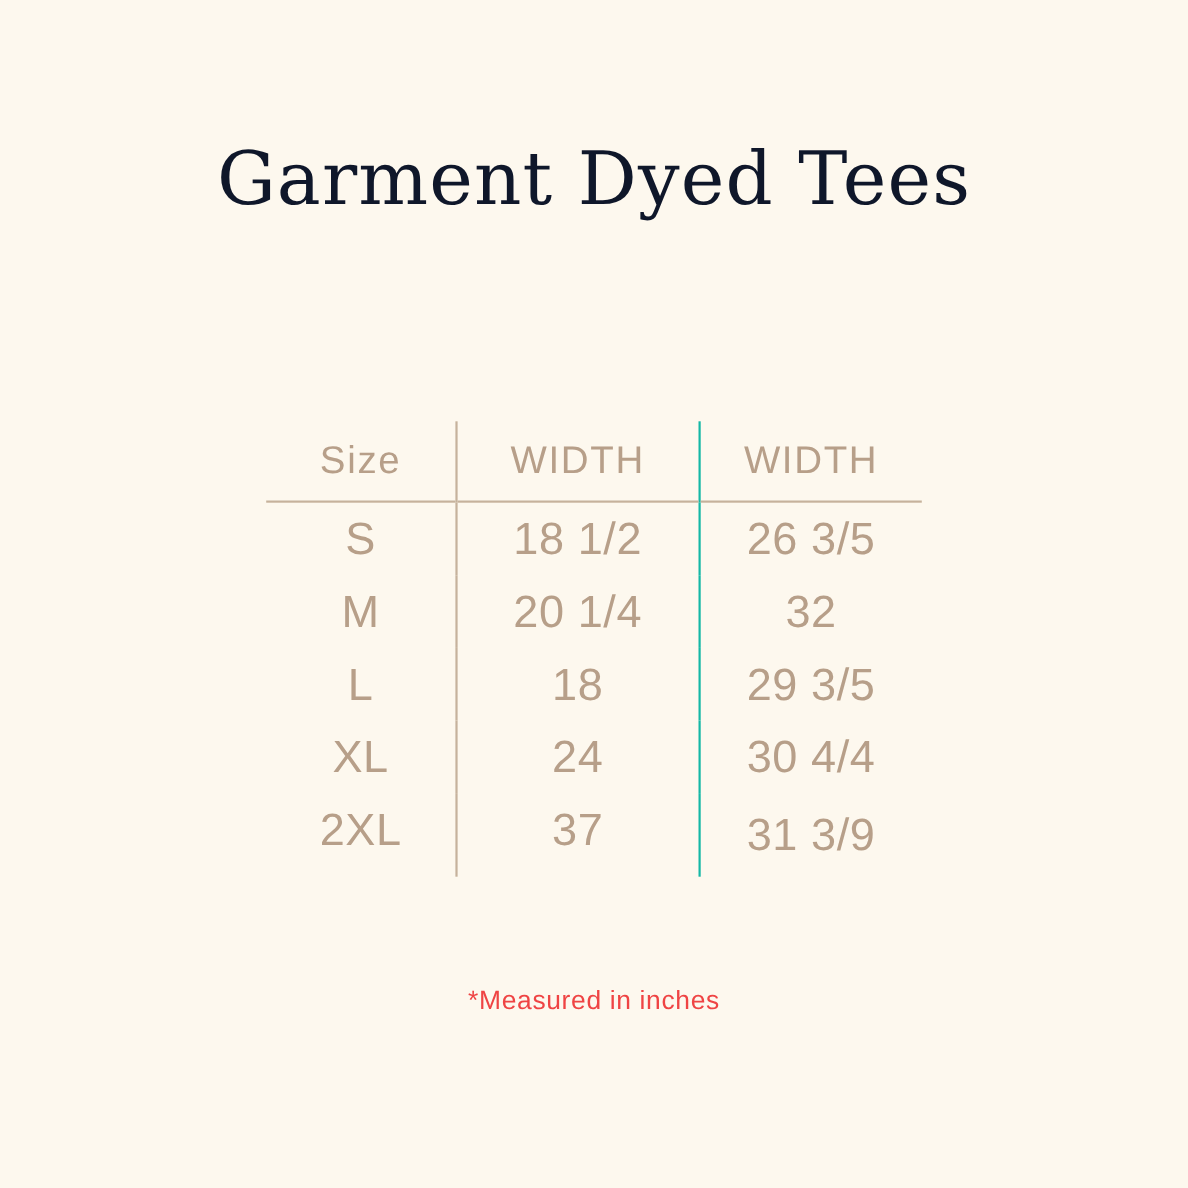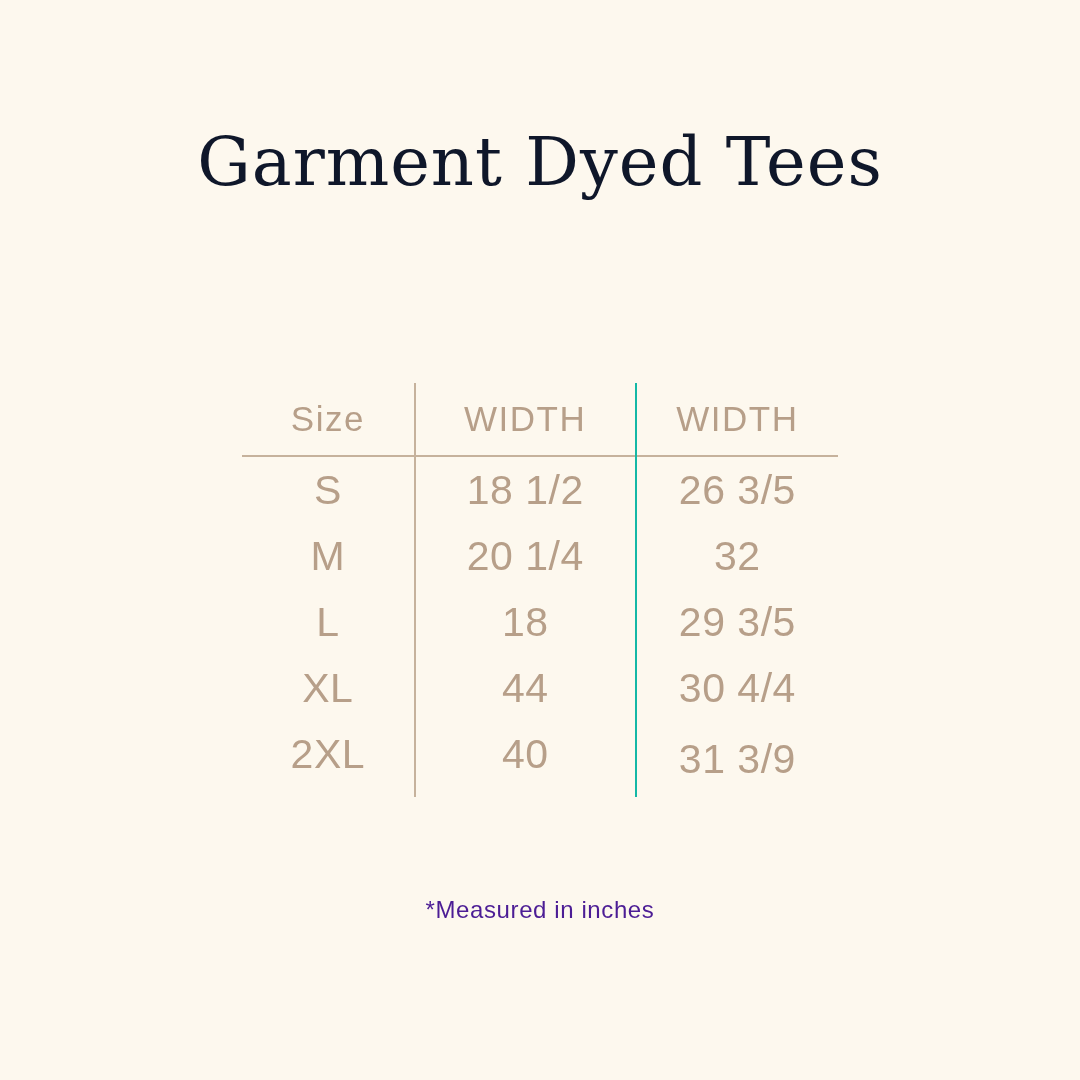--- a/index.html
+++ b/index.html
@@ -94,21 +94,21 @@
     padding-bottom: 10px;
   }
 
   
   .footnote {
     position: absolute;
     top: 896px;
     left: 0;
     width: 1080px;
     text-align: center;
-    color: #4c1d95;
+    color: #ef4444;
     font-size: 24px;
     letter-spacing: 0.6px;
     font-family: "Liberation Sans", sans-serif;
   }
 </style>
 </head>
 <body>
 
 <div class="page">
 
@@ -136,26 +136,26 @@
           <td class="col-width">20 1/4</td>
           <td class="col-length">32</td>
         </tr>
         <tr>
           <td class="col-size">L</td>
           <td class="col-width">18</td>
           <td class="col-length">29 3/5</td>
         </tr>
         <tr>
           <td class="col-size">XL</td>
-          <td class="col-width">44</td>
+          <td class="col-width">24</td>
           <td class="col-length">30 4/4</td>
         </tr>
         <tr>
           <td class="col-size">2XL</td>
-          <td class="col-width">40</td>
+          <td class="col-width">37</td>
           <td class="col-length">31 3/9</td>
         </tr>
       </tbody>
     </table>
   </div>
 
   <div class="footnote">*Measured in inches</div>
 
 </div>
 

